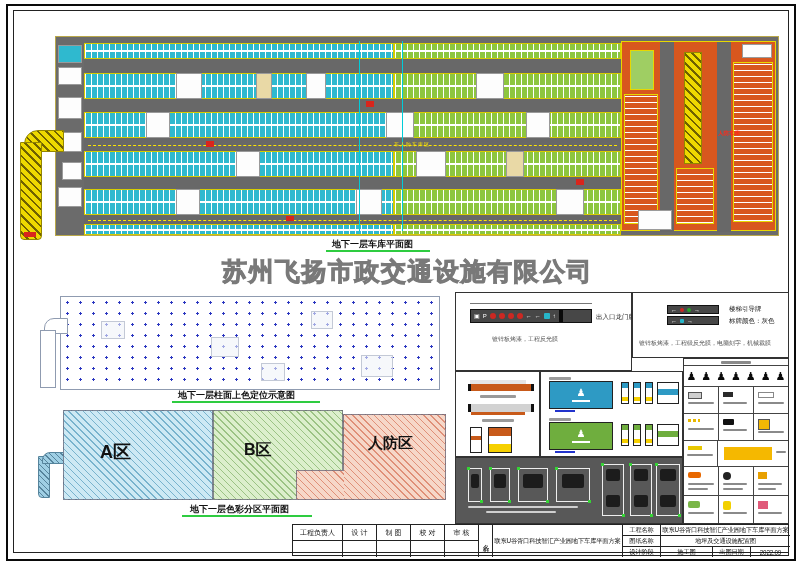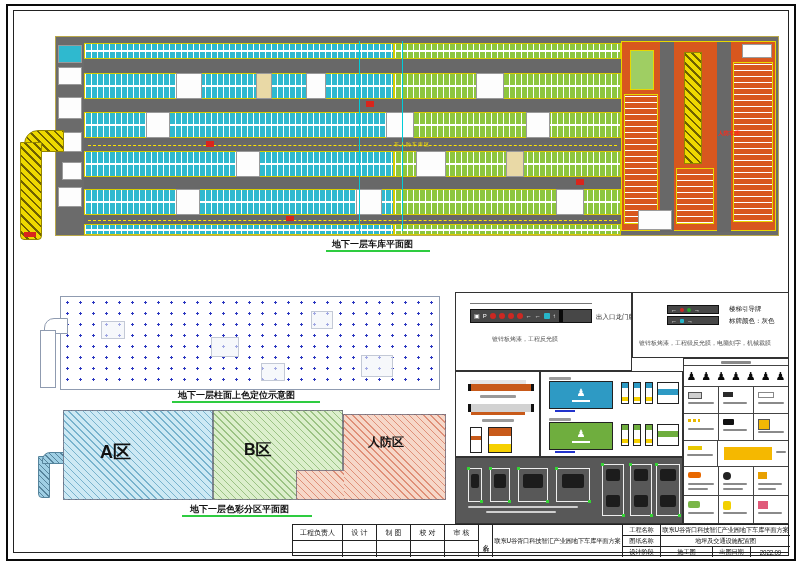--- a/index.html
+++ b/index.html
@@ -179,20 +179,21 @@
     </div>
   </div>
 
   <div class="abs hatch rampH"></div>
   <div class="abs hatch rampV"></div>
   <div class="abs dotred" style="left:24px;top:232px;width:12px;height:5px"></div>
 
   <div class="abs sect-title" style="left:332px;top:238px">地下一层车库平面图</div>
   <div class="abs gunder" style="left:326px;top:250px;width:104px"></div>
 
+  <div class="abs wm wm1">苏州飞扬市政交通设施有限公司</div>
 
   <div class="abs colgrid">
     <div class="abs ghostroom" style="left:40px;top:24px;width:22px;height:16px"></div>
     <div class="abs ghostroom" style="left:150px;top:40px;width:26px;height:18px"></div>
     <div class="abs ghostroom" style="left:250px;top:14px;width:20px;height:16px"></div>
     <div class="abs ghostroom" style="left:300px;top:58px;width:30px;height:20px"></div>
     <div class="abs ghostroom" style="left:200px;top:66px;width:22px;height:16px"></div>
   </div>
   <div class="abs rampoutH"></div>
   <div class="abs rampoutV"></div>
@@ -201,21 +202,21 @@
 
   <div class="abs" style="left:38px;top:408px;width:408px;height:94px">
     <div class="abs bluehatch" style="left:0px;top:48px;width:10px;height:40px;border-bottom-left-radius:4px"></div>
     <div class="abs bluehatch" style="left:4px;top:44px;width:24px;height:10px;border-top-left-radius:8px"></div>
     <div class="abs zone zoneA" style="left:25px;top:2px;width:150px;height:90px"></div>
     <div class="abs zone zoneB" style="left:175px;top:2px;width:130px;height:90px"></div>
     <div class="abs zone zoneR" style="left:305px;top:6px;width:103px;height:86px"></div>
     <div class="abs zone zoneR" style="left:258px;top:62px;width:48px;height:30px;border-right:none"></div>
     <div class="abs zlabel" style="left:62px;top:32px;font-size:18px">A区</div>
     <div class="abs zlabel" style="left:206px;top:32px;font-size:16px">B区</div>
-    <div class="abs zlabel" style="left:330px;top:26px;font-size:12px">人防区</div>
+    <div class="abs zlabel" style="left:330px;top:26px;font-size:15px">人防区</div>
   </div>
   <div class="abs sect-title" style="left:190px;top:503px">地下一层色彩分区平面图</div>
   <div class="abs gunder" style="left:182px;top:515px;width:130px"></div>
 
   <div class="abs pline" style="left:455px;top:292px;width:1px;height:232px"></div>
 
   <div class="abs panel" style="left:455px;top:292px;width:177px;height:79px">
     <div class="abs dim" style="left:14px;top:10px;width:122px"></div>
     <div class="abs gsign" style="left:14px;top:16px;width:122px;height:14px">
       <span class="wglyph">▣</span>

